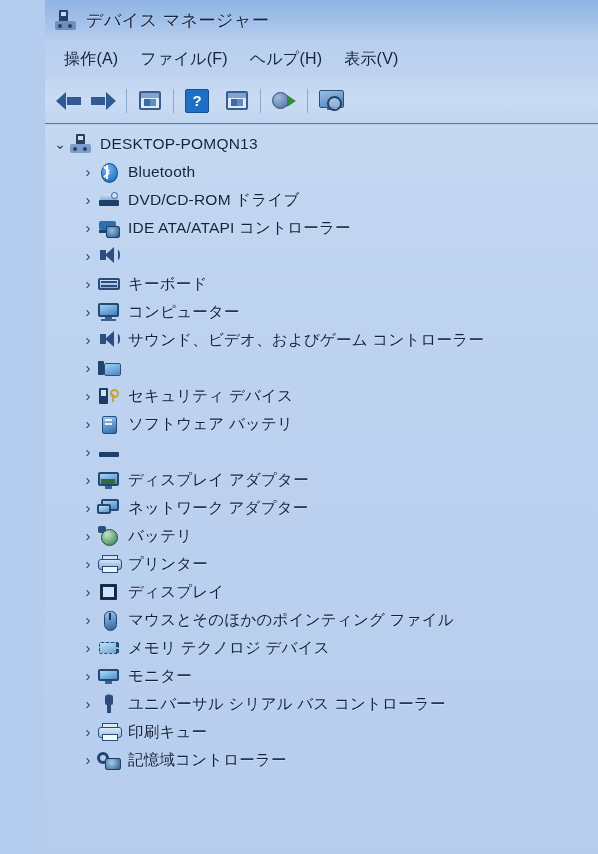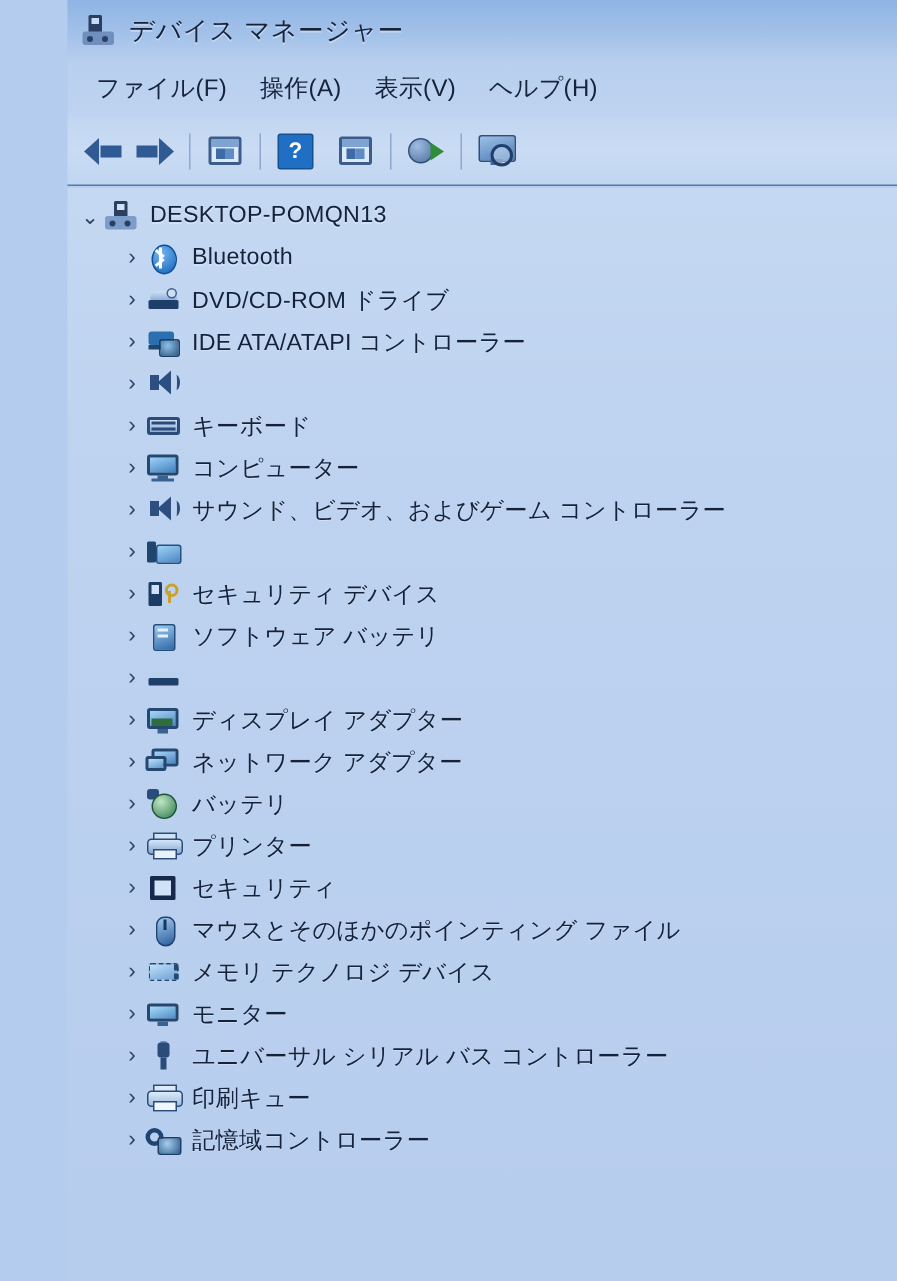--- a/index.html
+++ b/index.html
@@ -242,24 +242,24 @@
     <div class="title-icon">
       <div class="mon"></div>
         <div class="base"></div>
         <div class="b1"></div>
         <div class="b2"></div>
     </div>
     <div class="title-text">デバイス マネージャー</div>
   </div>
 
   <div class="menubar">
+    <div class="menu-item">操作(A)</div>
     <div class="menu-item">ファイル(F)</div>
-    <div class="menu-item">操作(A)</div>
+    <div class="menu-item">ヘルプ(H)</div>
     <div class="menu-item">表示(V)</div>
-    <div class="menu-item">ヘルプ(H)</div>
   </div>
 
   <div class="toolbar">
     <div class="tb-btn">
       <div class="arrow left">
         <div class="shaft"></div>
           <div class="head"></div>
       </div>
     </div>
     <div class="tb-btn">
@@ -456,21 +456,21 @@
           <div class="out"></div>
         </div>
       <div class="label">プリンター</div>
     </div>
 
     <div class="row child">
       <div class="chev">›</div>
       <div class="ico i-cpu">
           <div class="sq"></div>
         </div>
-      <div class="label">セキュリティ</div>
+      <div class="label">ディスプレイ</div>
     </div>
 
     <div class="row child">
       <div class="chev">›</div>
       <div class="ico i-mouse">
           <div class="body"></div>
           <div class="btn"></div>
         </div>
       <div class="label">マウスとそのほかのポインティング ファイル</div>
     </div>

